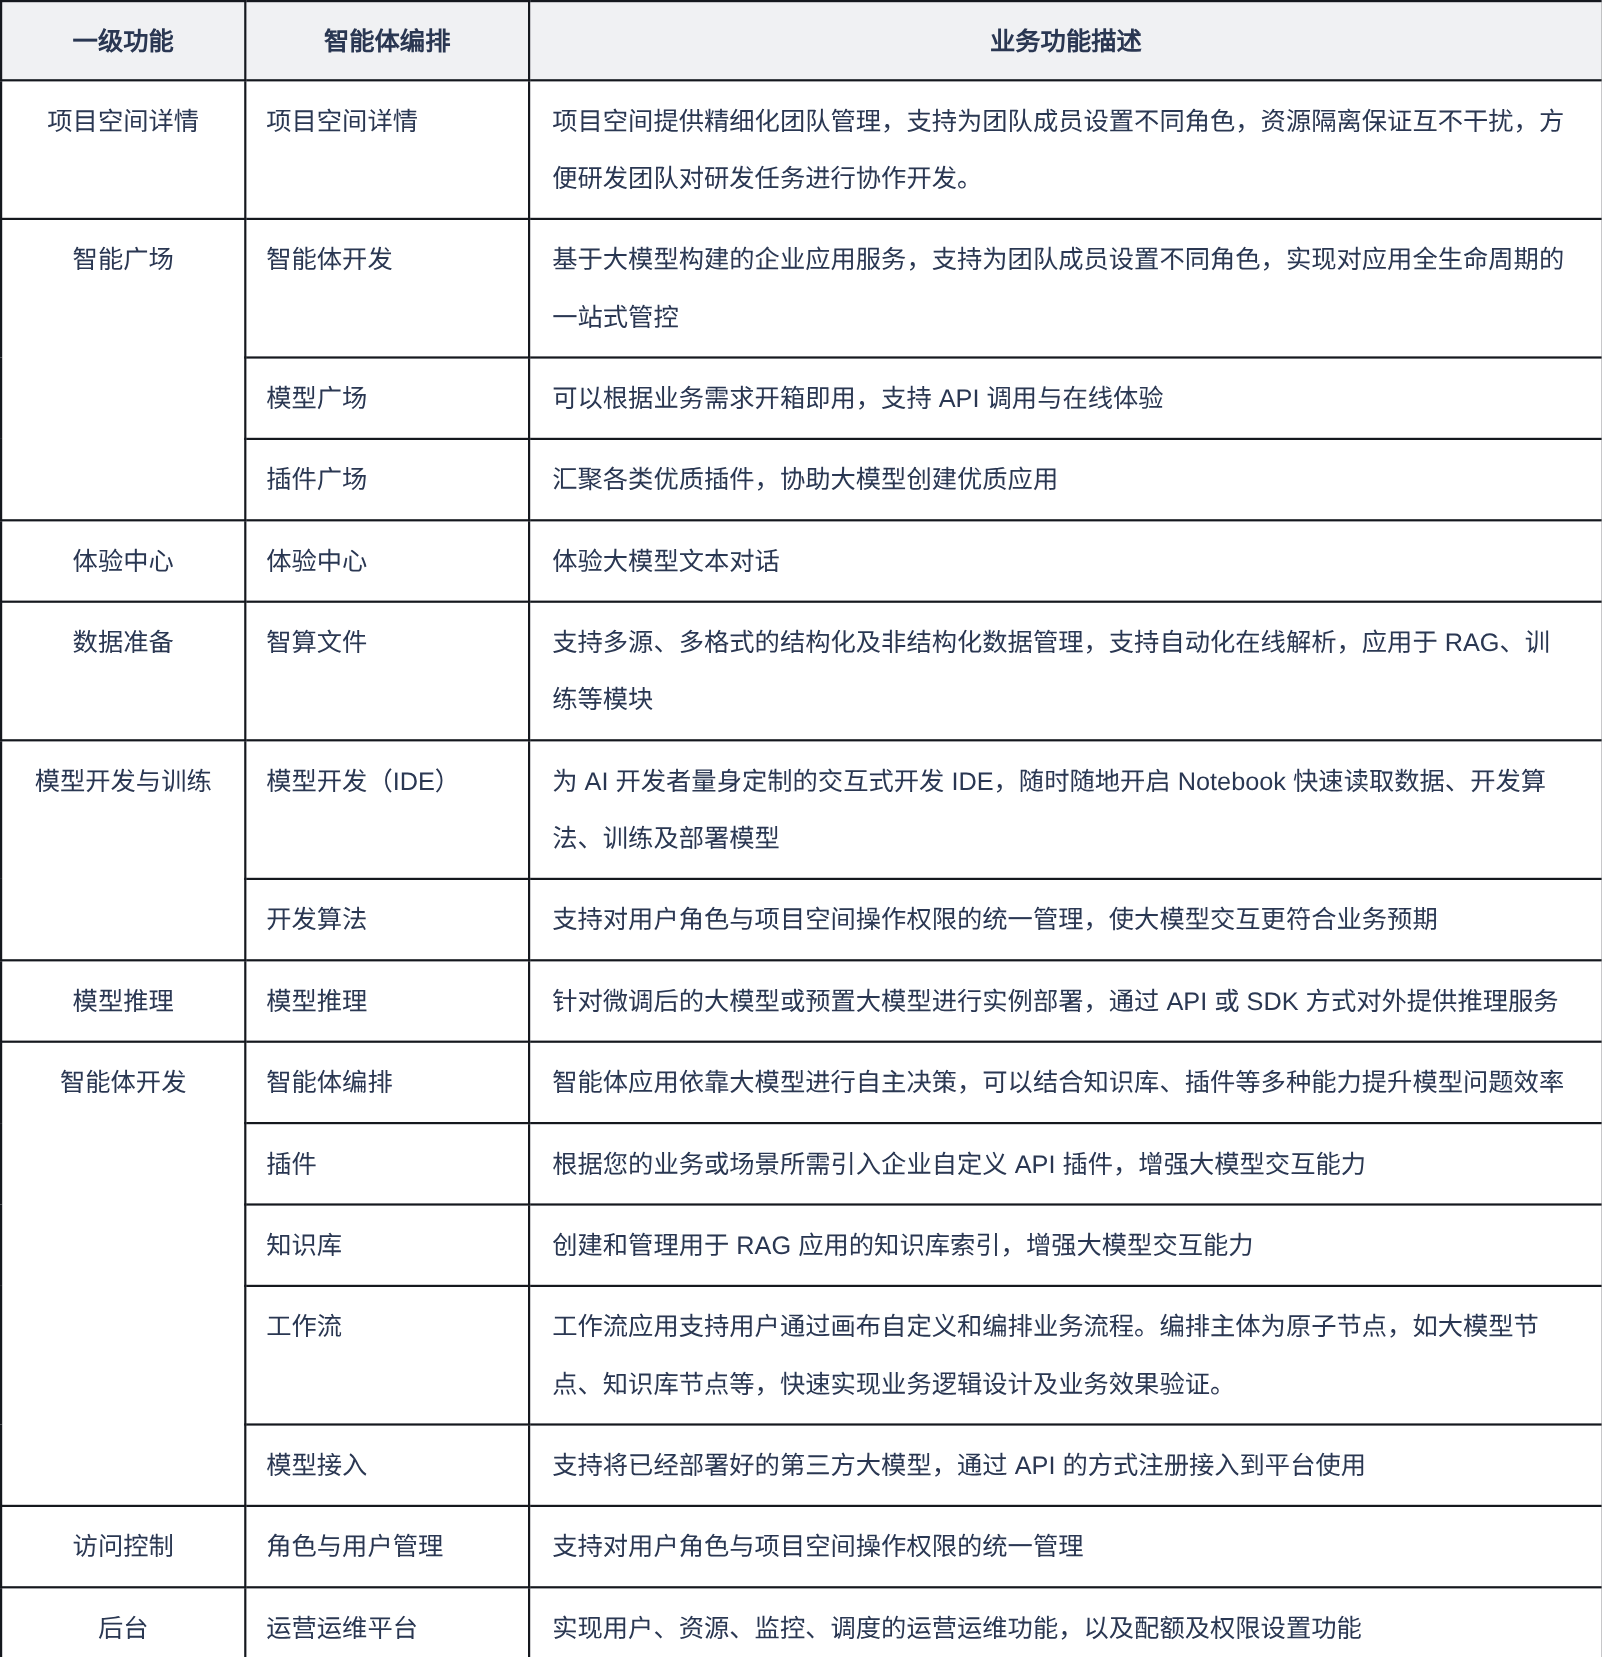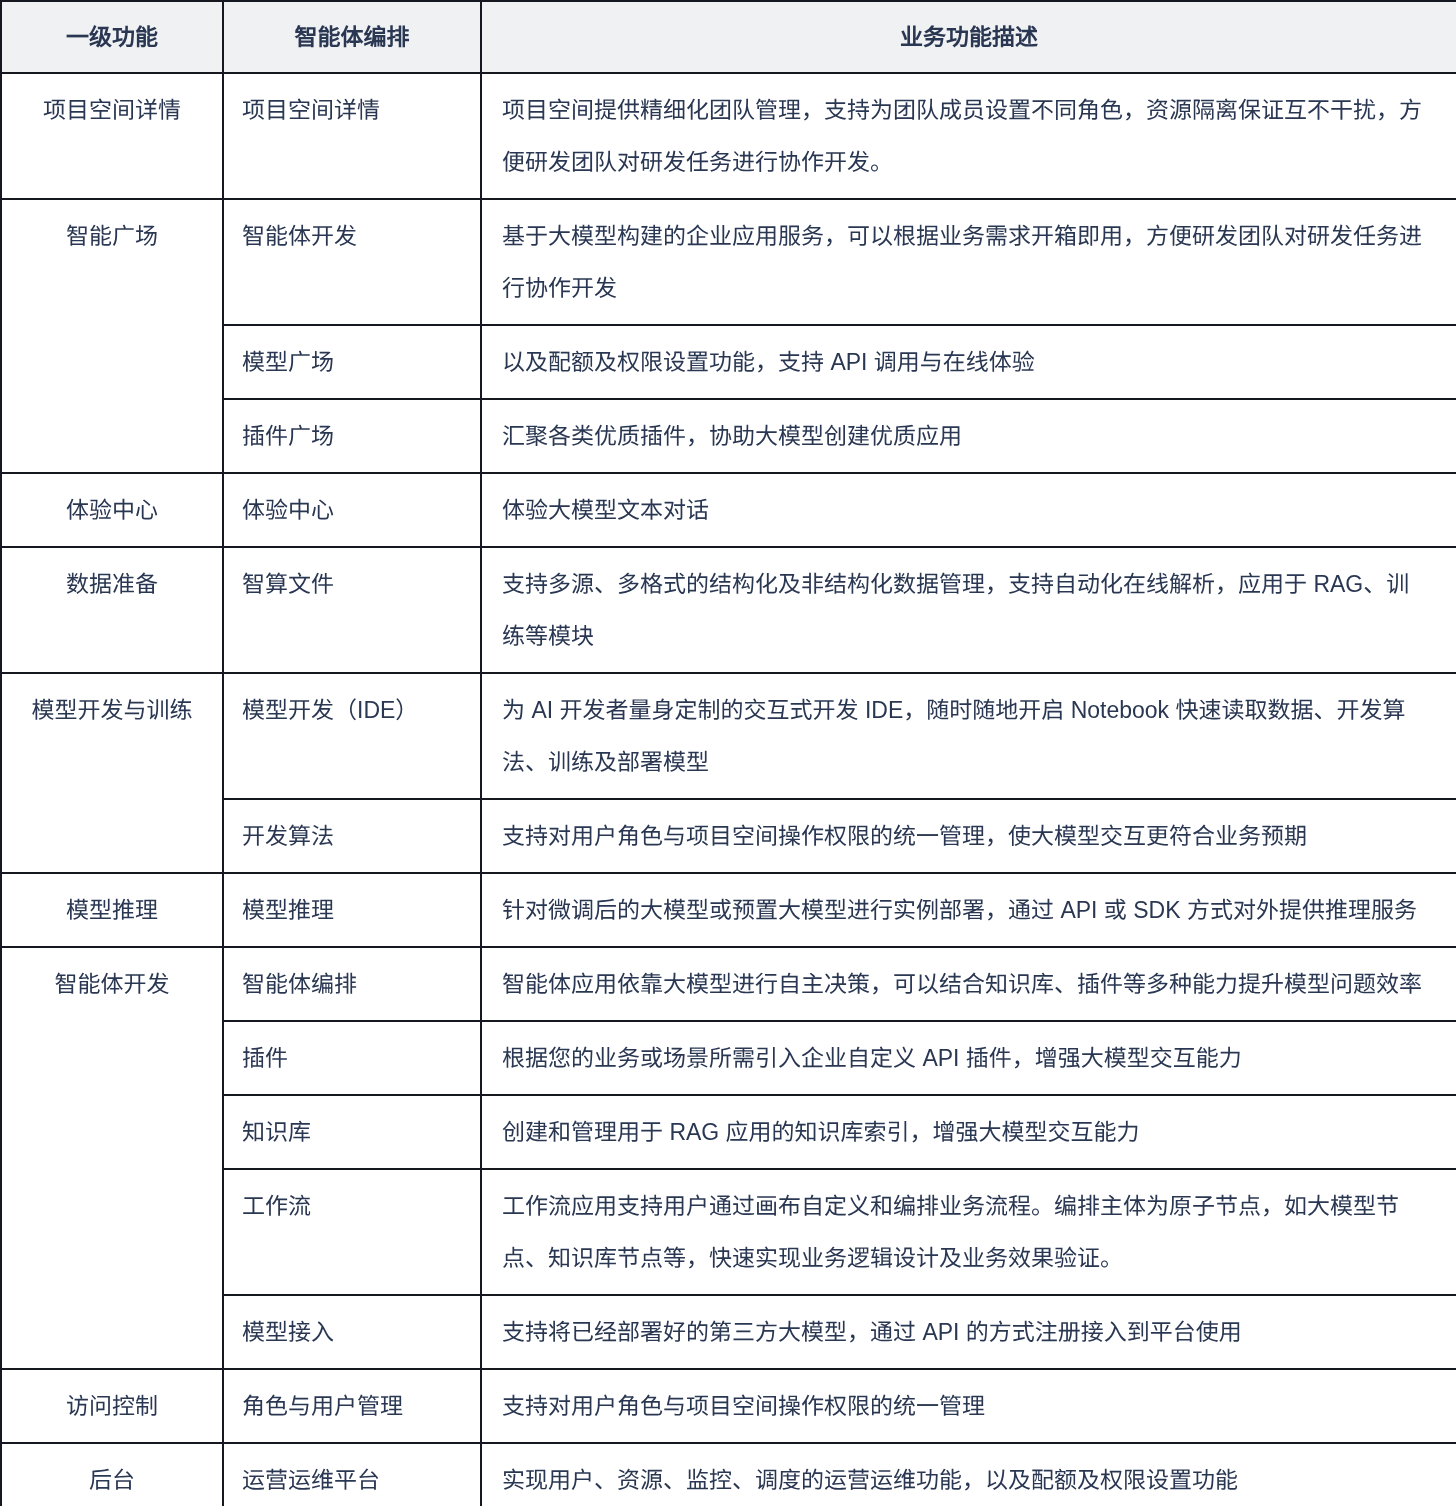--- a/index.html
+++ b/index.html
@@ -77,25 +77,25 @@
 
       <tr>
         <td class="c1" rowspan="1">项目空间详情</td>
         <td class="c2">项目空间详情</td>
         <td class="c3">项目空间提供精细化团队管理，支持为团队成员设置不同角色，资源隔离保证互不干扰，方便研发团队对研发任务进行协作开发。</td>
       </tr>
 
       <tr>
         <td class="c1" rowspan="3">智能广场</td>
         <td class="c2">智能体开发</td>
-        <td class="c3">基于大模型构建的企业应用服务，可以根据业务需求开箱即用，方便研发团队对研发任务进行协作开发</td>
+        <td class="c3">基于大模型构建的企业应用服务，支持为团队成员设置不同角色，实现对应用全生命周期的一站式管控</td>
       </tr>
       <tr>
         <td class="c2">模型广场</td>
-        <td class="c3">以及配额及权限设置功能，支持 API 调用与在线体验</td>
+        <td class="c3">可以根据业务需求开箱即用，支持 API 调用与在线体验</td>
       </tr>
       <tr>
         <td class="c2">插件广场</td>
         <td class="c3">汇聚各类优质插件，协助大模型创建优质应用</td>
       </tr>
 
       <tr>
         <td class="c1" rowspan="1">体验中心</td>
         <td class="c2">体验中心</td>
         <td class="c3">体验大模型文本对话</td>

